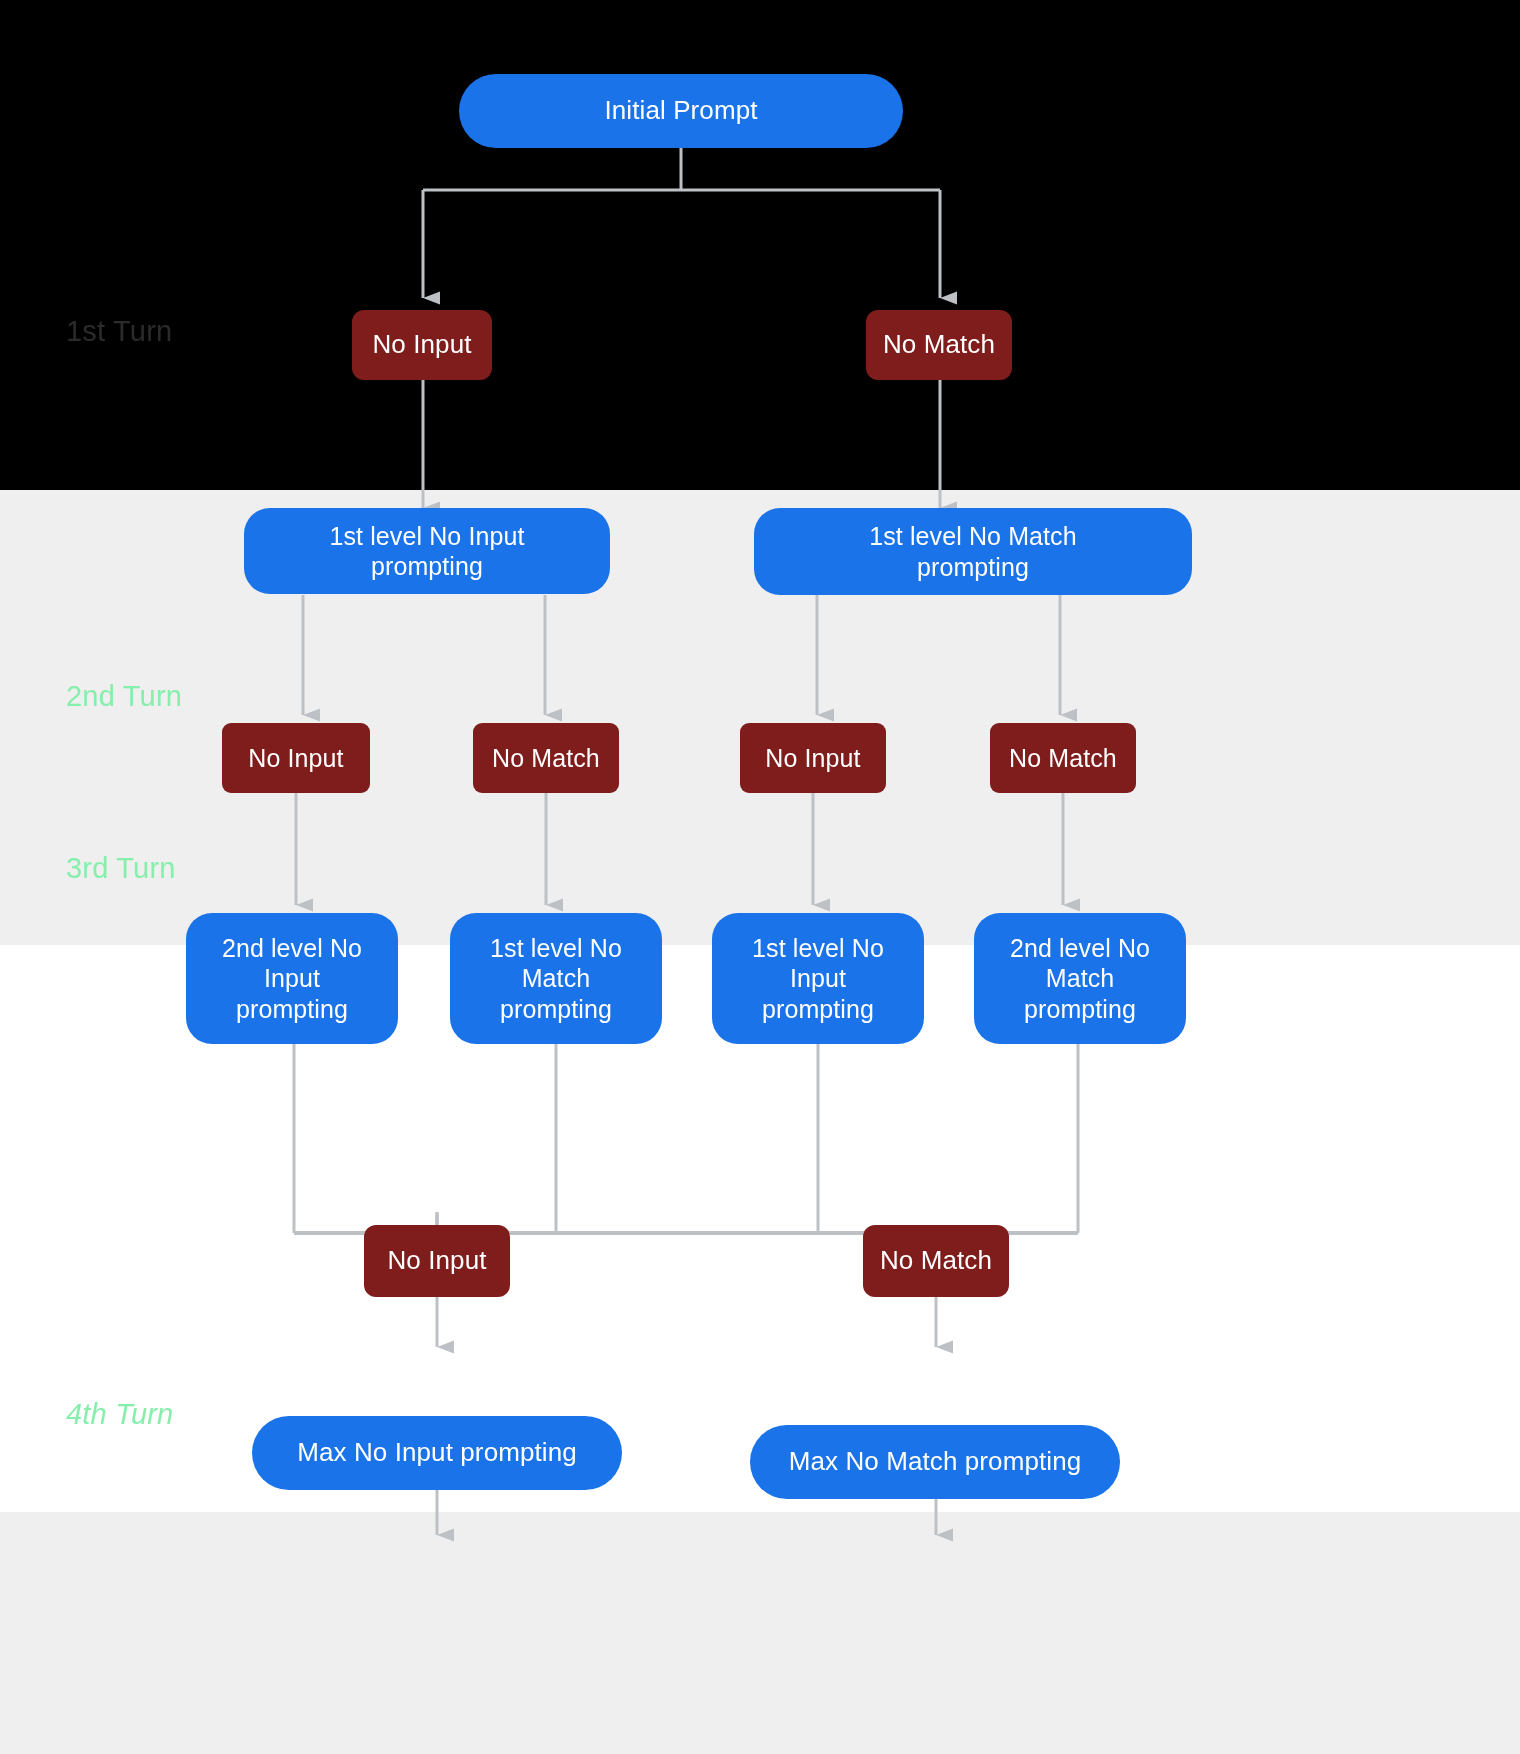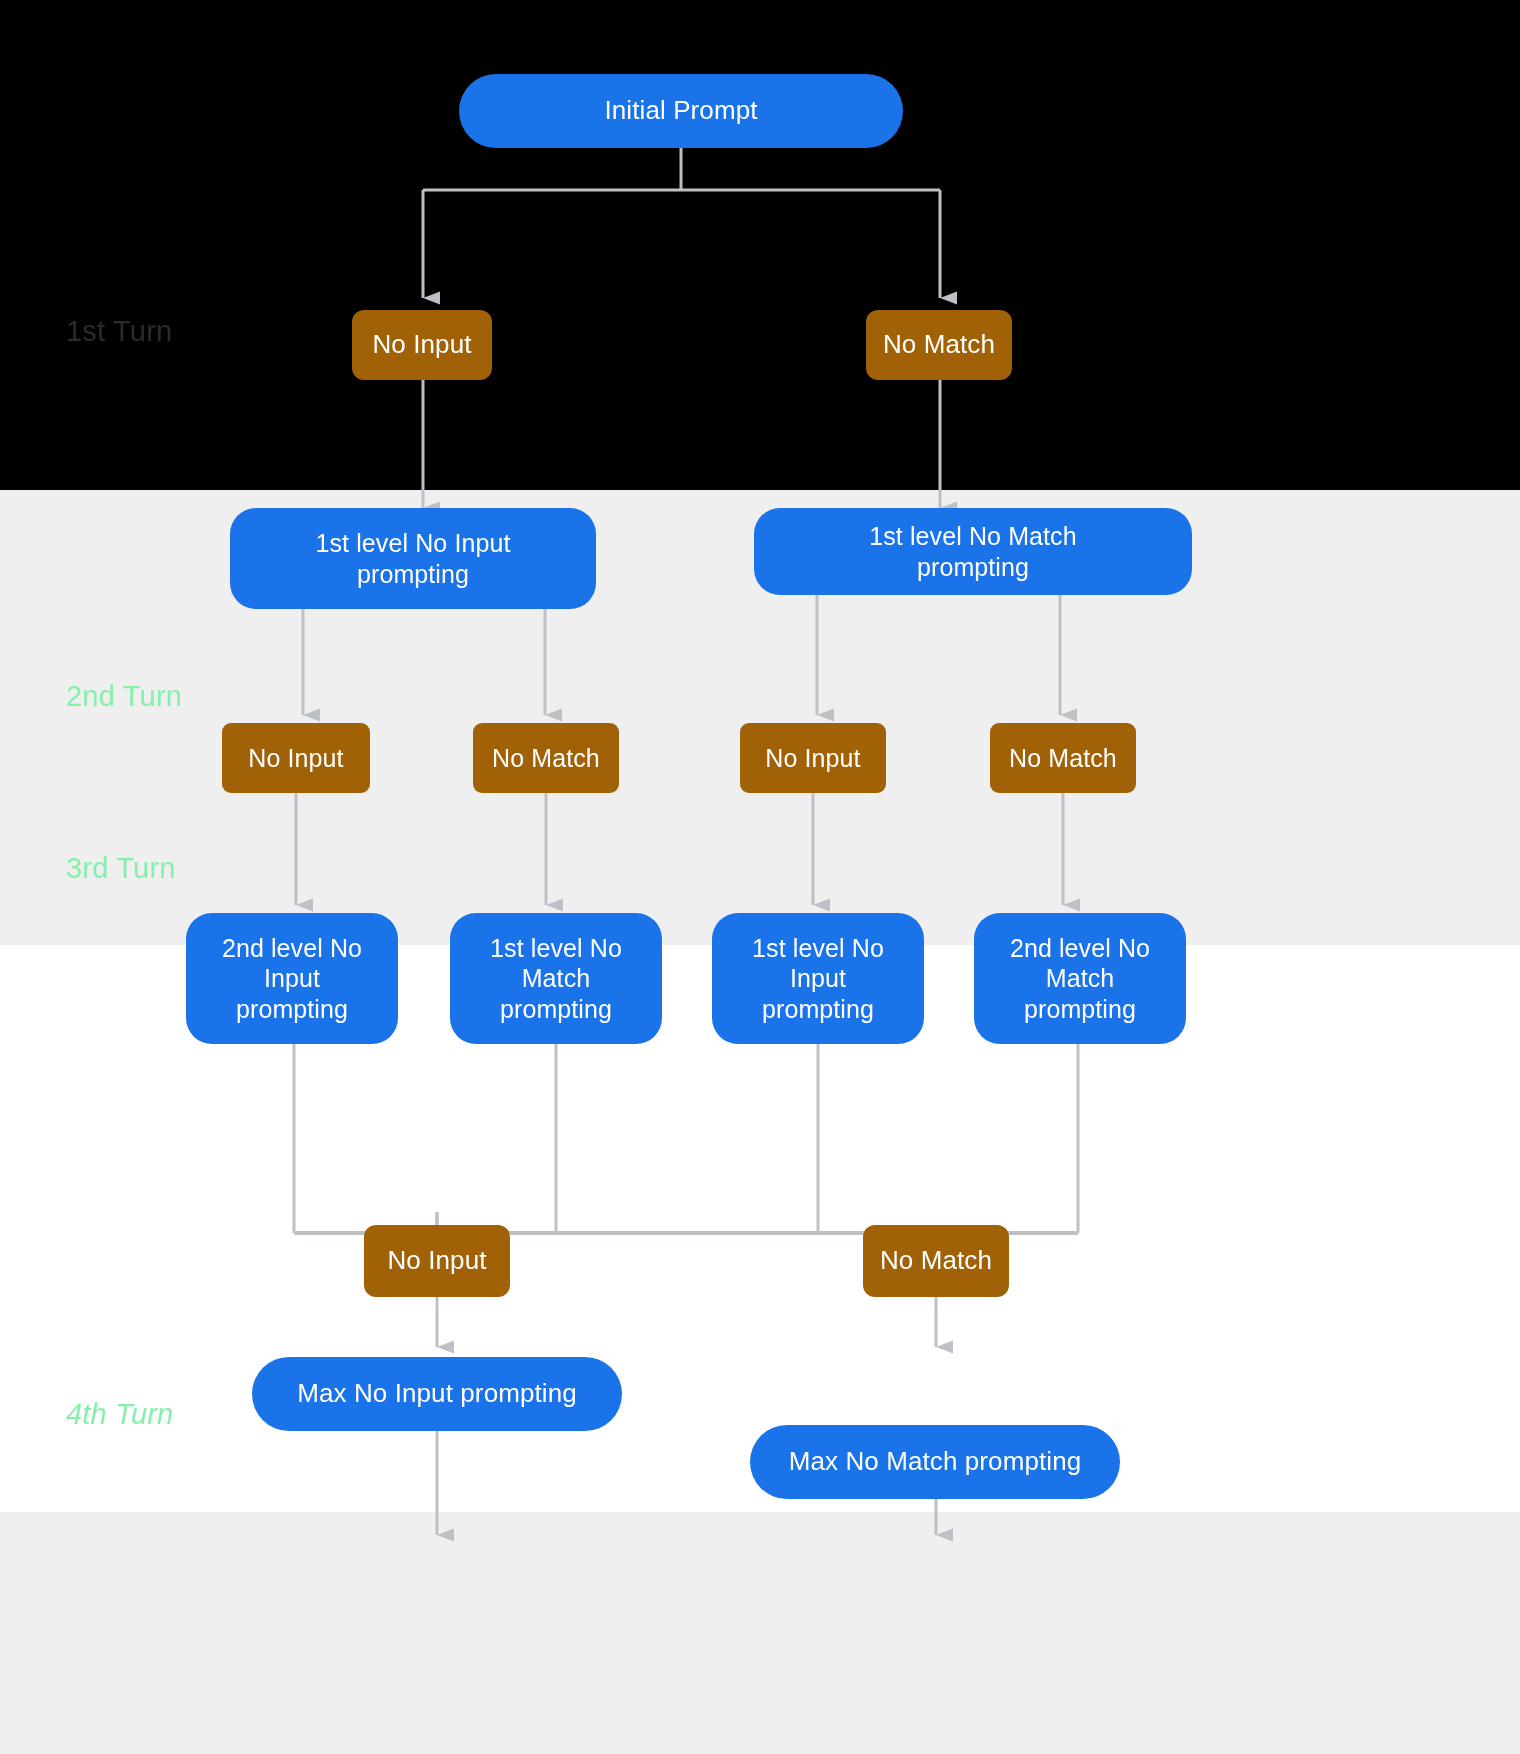--- a/index.html
+++ b/index.html
@@ -25,21 +25,21 @@
   .node{
     position:absolute;
     display:flex;align-items:center;justify-content:center;
     text-align:center;
     color:#ffffff;
     box-sizing:border-box;
     line-height:1.22;
     letter-spacing:.1px;
   }
   .node-blue{background:#1a73e8;}
-  .node-green{background:#a16207;}
+  .node-green{background:#7f1d1d;}
   .r-pill{border-radius:40px;}
   .r-lg{border-radius:26px;}
   .r-md{border-radius:12px;}
   .r-sm{border-radius:9px;}
 
   
   .turn-label{
     position:absolute;
     font-size:29px;
     color:#86efac;
@@ -106,32 +106,32 @@
   <div class="turn-label on-dark" style="left:66px;top:303px;">1st Turn</div>
   <div class="turn-label" style="left:66px;top:680px;">2nd Turn</div>
   <div class="turn-label" style="left:66px;top:852px;">3rd Turn</div>
   <div class="turn-label" style="left:66px;top:1398px;font-style:italic;">4th Turn</div>
 
   <div class="node node-blue r-pill" style="left:459px;top:74px;width:444px;height:74px;font-size:26px;">Initial Prompt</div>
 
   <div class="node node-green r-md" style="left:352px;top:310px;width:140px;height:70px;font-size:26px;">No Input</div>
   <div class="node node-green r-md" style="left:866px;top:310px;width:146px;height:70px;font-size:26px;">No Match</div>
 
-  <div class="node node-blue r-lg" style="left:230px;top:508px;width:366px;height:101px;font-size:25px;padding:12px 22px;">1st level No Input<br>prompting</div>
+  <div class="node node-blue r-lg" style="left:244px;top:508px;width:366px;height:86px;font-size:25px;padding:12px 22px;">1st level No Input<br>prompting</div>
   <div class="node node-blue r-lg" style="left:754px;top:508px;width:438px;height:87px;font-size:25px;padding:0 22px;">1st level No Match<br>prompting</div>
 
   <div class="node node-green r-sm" style="left:222px;top:723px;width:148px;height:70px;font-size:25px;">No Input</div>
   <div class="node node-green r-sm" style="left:473px;top:723px;width:146px;height:70px;font-size:25px;">No Match</div>
   <div class="node node-green r-sm" style="left:740px;top:723px;width:146px;height:70px;font-size:25px;">No Input</div>
   <div class="node node-green r-sm" style="left:990px;top:723px;width:146px;height:70px;font-size:25px;">No Match</div>
 
   <div class="node node-blue r-lg" style="left:186px;top:913px;width:212px;height:131px;font-size:25px;padding:0 12px;">2nd level No<br>Input<br>prompting</div>
   <div class="node node-blue r-lg" style="left:450px;top:913px;width:212px;height:131px;font-size:25px;padding:0 12px;">1st level No<br>Match<br>prompting</div>
   <div class="node node-blue r-lg" style="left:712px;top:913px;width:212px;height:131px;font-size:25px;padding:0 12px;">1st level No<br>Input<br>prompting</div>
   <div class="node node-blue r-lg" style="left:974px;top:913px;width:212px;height:131px;font-size:25px;padding:0 12px;">2nd level No<br>Match<br>prompting</div>
 
   <div class="node node-green r-md" style="left:364px;top:1225px;width:146px;height:72px;font-size:26px;">No Input</div>
   <div class="node node-green r-md" style="left:863px;top:1225px;width:146px;height:72px;font-size:26px;">No Match</div>
 
-  <div class="node node-blue r-pill" style="left:252px;top:1357px;width:370px;height:74px;font-size:26px;">Max No Input prompting</div>
+  <div class="node node-blue r-pill" style="left:252px;top:1416px;width:370px;height:74px;font-size:26px;">Max No Input prompting</div>
   <div class="node node-blue r-pill" style="left:750px;top:1425px;width:370px;height:74px;font-size:26px;text-align:right;">Max No Match prompting</div>
 
 </div>
 
 </body></html>

